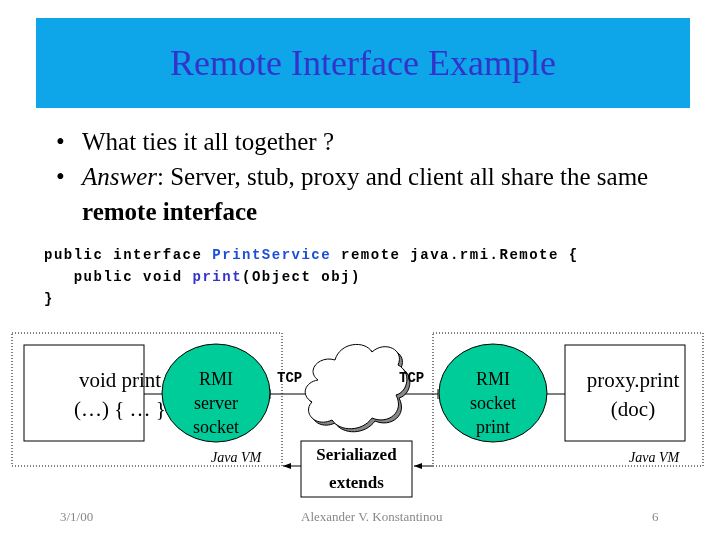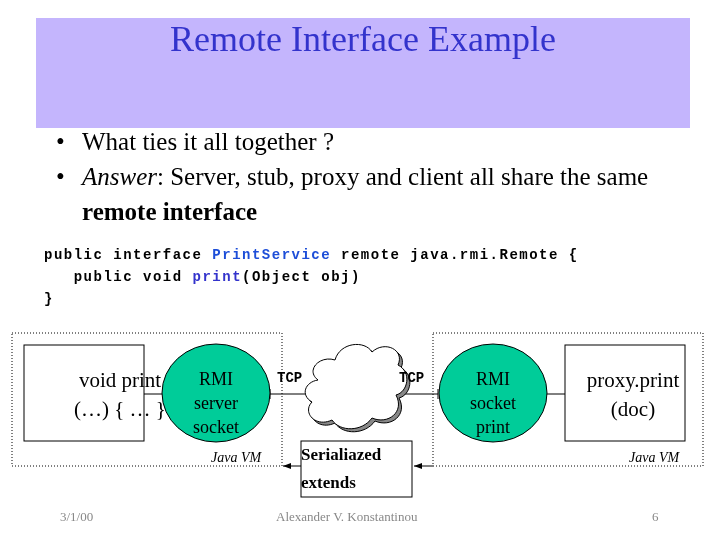--- a/index.html
+++ b/index.html
@@ -1,32 +1,32 @@
 <!DOCTYPE html>
 <html><head>
   <meta charset="utf-8">
   <style>
     html, body { margin: 0; padding: 0; }
     body { width: 720px; height: 540px; background: #ffffff; position: relative; overflow: hidden; font-family: "Liberation Serif", serif; color: #000; }
-    .title-bar { position: absolute; left: 36px; top: 18px; width: 654px; height: 110px; background: #c4b5fd; display: flex; justify-content: center; }
+    .title-bar { position: absolute; left: 36px; top: 18px; width: 654px; height: 90px; background: #0ea5e9; display: flex; align-items: center; justify-content: center; }
     .title-text { font-size: 36px; color: #3333cc; font-family: "Liberation Serif", serif; }
     .bullets { position: absolute; left: 56px; top: 124px; width: 640px; font-size: 25px; line-height: 35px; }
     .bullet-row { display: flex; }
     .bullet-dot { width: 26px; flex: none; }
     .bullet-text { flex: 1; }
     .code { position: absolute; left: 44px; top: 244px; font-family: "Liberation Mono", monospace; font-size: 14px; font-weight: bold; line-height: 22px; letter-spacing: 1.5px; white-space: pre; }
     .kw-green { color: #1d4ed8; }
     .kw-blue { color: #3333cc; }
     svg { position: absolute; left: 0; top: 0; }
     .node-text { position: absolute; text-align: center; font-family: "Liberation Serif", serif; }
     .rect-text { font-size: 21px; line-height: 29px; }
     .oval-text { font-size: 18px; line-height: 24px; margin-top: 10px; }
     .tcp { position: absolute; font-family: "Liberation Mono", monospace; font-weight: bold; font-size: 14px; }
     .jvm { position: absolute; font-style: italic; font-size: 14px; }
-    .serial { position: absolute; left: 301px; top: 441px; width: 111px; height: 56px; text-align: left; font-weight: bold; font-size: 17px; line-height: 28px; }
+    .serial { position: absolute; left: 301px; top: 441px; width: 111px; height: 56px; text-align: center; font-weight: bold; font-size: 17px; line-height: 28px; }
     .footer { position: absolute; top: 509px; font-size: 13px; color: #888888; }
   </style>
 </head>
 <body>
 
 <div class="title-bar">
   <span class="title-text">Remote Interface Example</span>
 </div>
 
 <div class="bullets">
@@ -98,14 +98,14 @@
 <span class="tcp" style="left:399px; top:370px;">TCP</span>
 <span class="jvm" style="left:211px; top:450px;">Java VM</span>
 <span class="jvm" style="left:629px; top:450px;">Java VM</span>
 
 <div class="serial">
   <div>Serialiazed</div>
   <div>extends</div>
 </div>
 
 <span class="footer" style="left:60px;">3/1/00</span>
-<span class="footer" style="left:276px;">Alexander V. Konstantinou</span>
+<span class="footer" style="left:301px;">Alexander V. Konstantinou</span>
 <span class="footer" style="left:652px;">6</span>
 
 </body></html>

